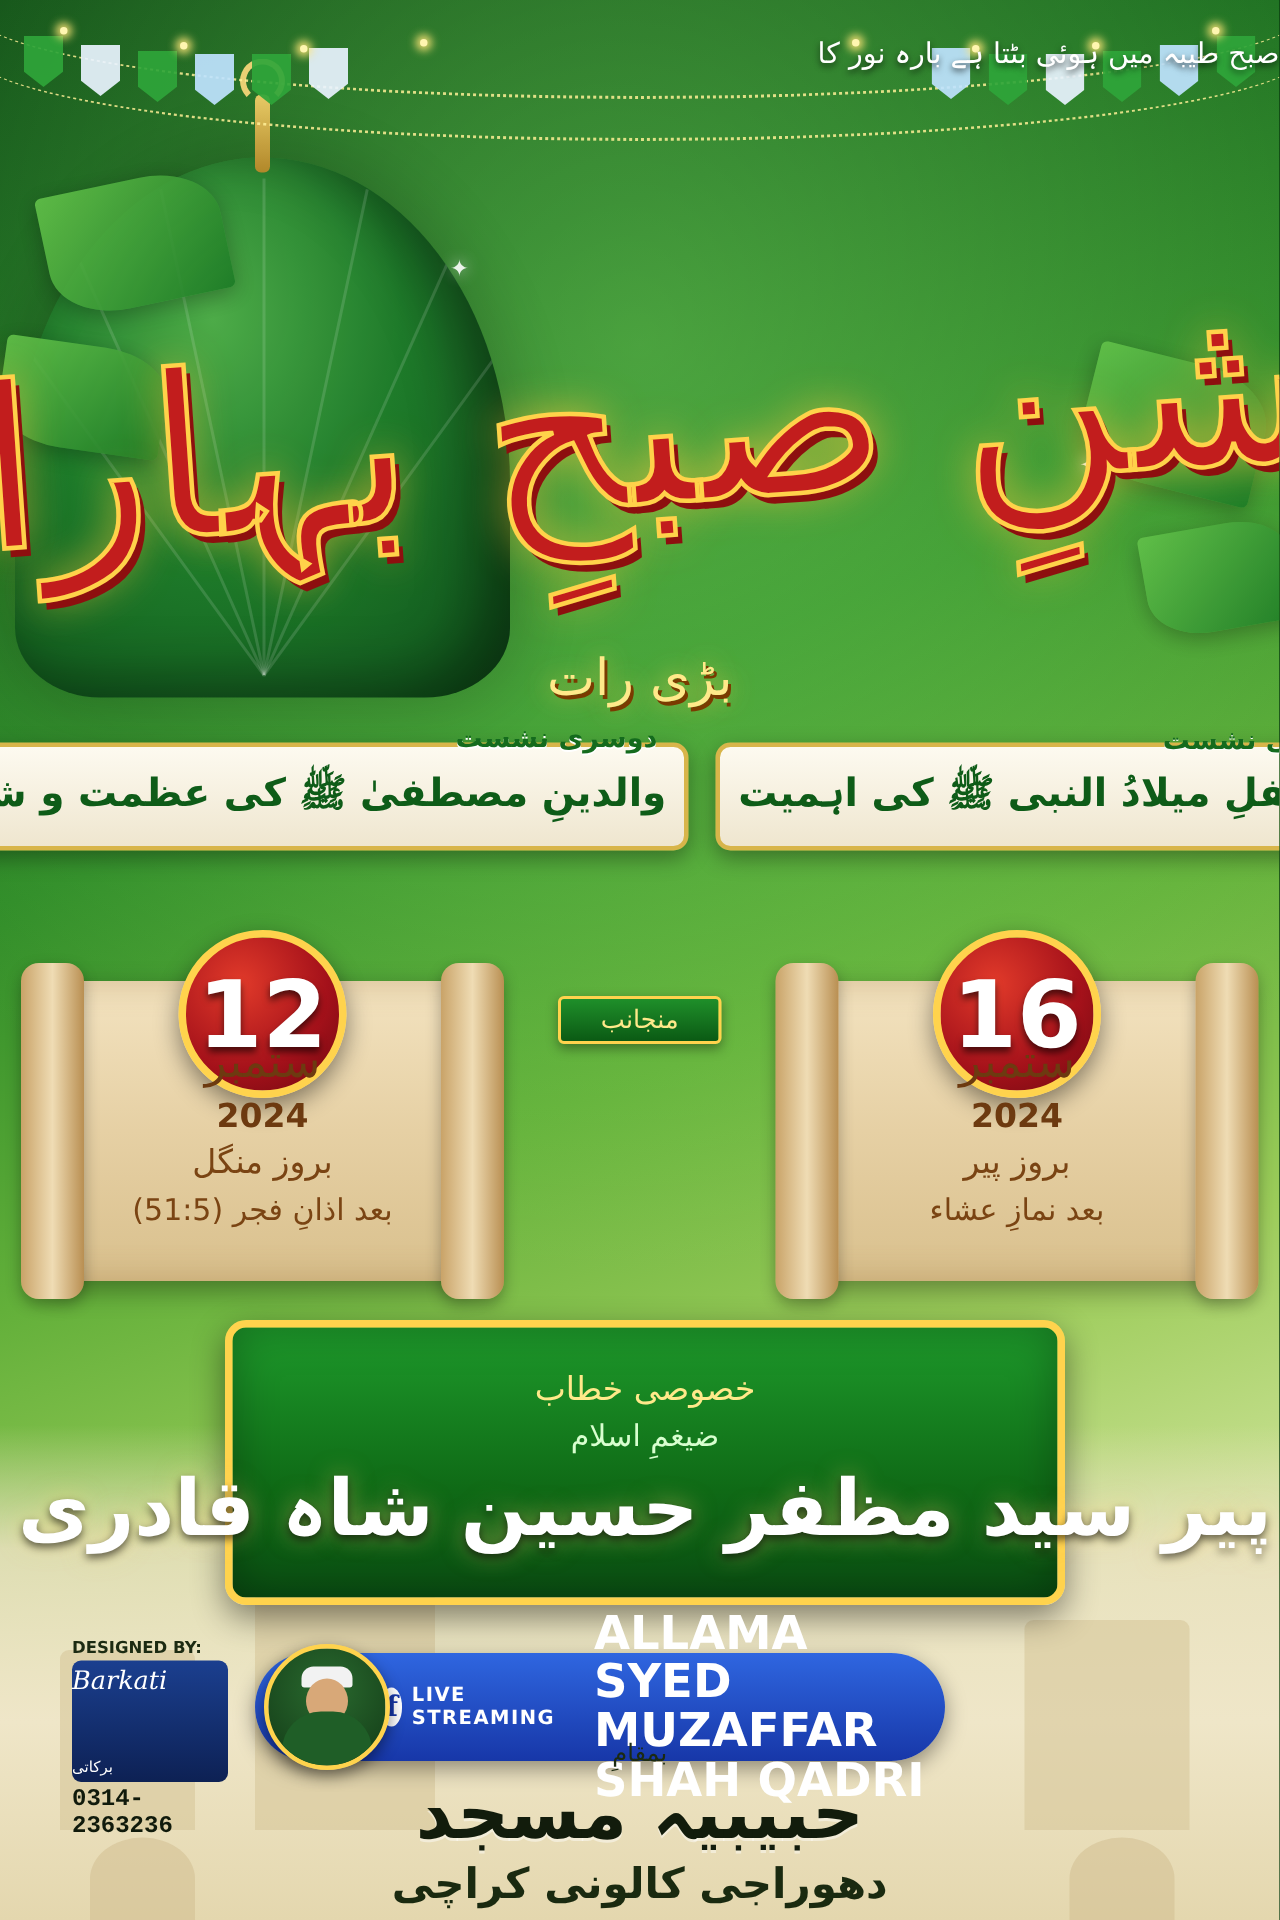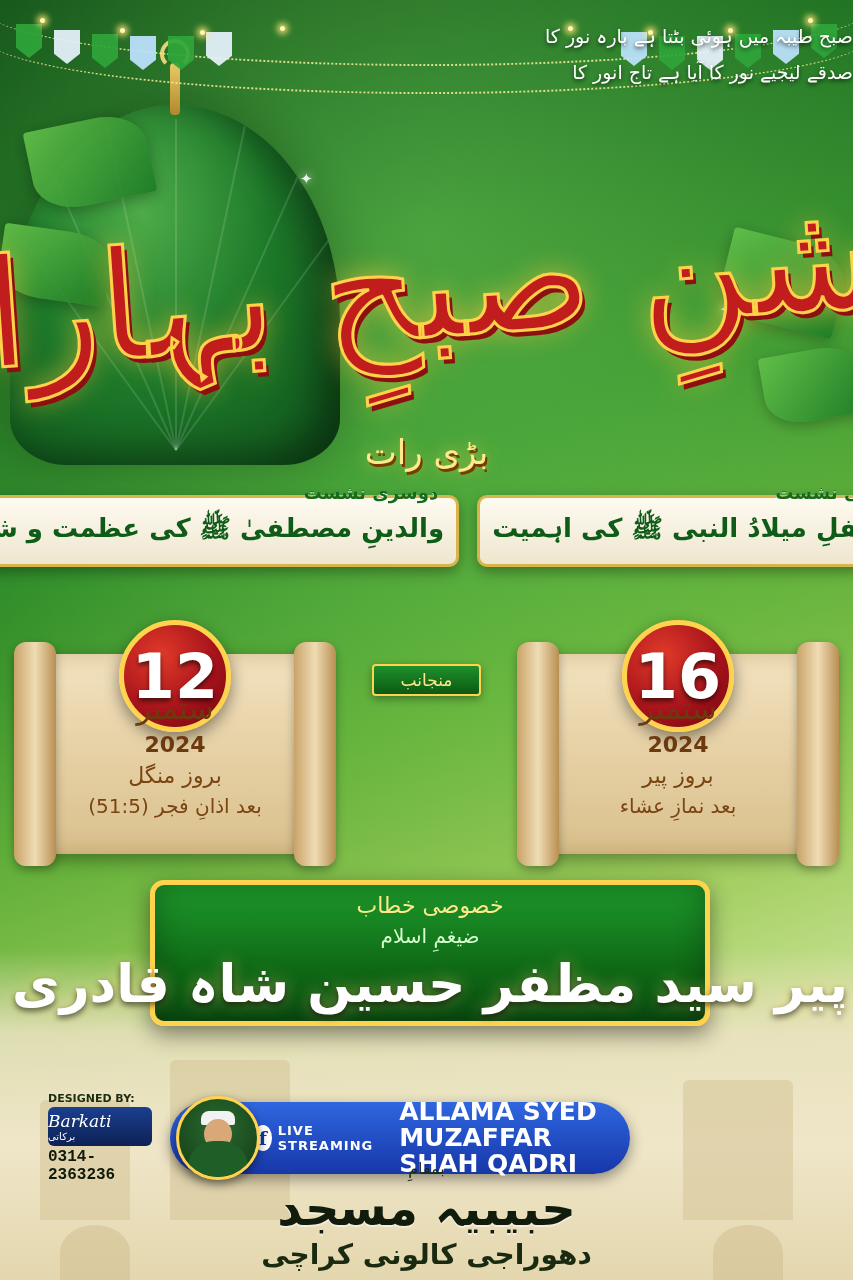--- a/index.html
+++ b/index.html
@@ -181,21 +181,21 @@
     display:inline-block; background:linear-gradient(180deg,#1f8f2a,#0b5a14);
     color:#ffe98a; font-size:17px; padding:4px 27px; border-radius:4px;
     border:2px solid #ffd34d; box-shadow:0 3px 8px rgba(0,0,0,.35);
   }
   .mid-tag .mid-text {
     margin-top:14px; font-size:26px; color:#0e4d14; font-weight:bold;
     text-shadow:0 1px 0 rgba(255,255,255,.5); line-height:1.5;
   }
   
   .speaker-panel {
-    position:absolute; top:880px; left:150px; width:560px; height:146px; z-index:9;
+    position:absolute; top:880px; left:150px; width:560px; height:190px; z-index:9;
     background:linear-gradient(180deg,#1e9a2b 0%, #0f6a16 60%, #0a4e12 100%);
     border:5px solid #ffd34d;
     border-radius:14px;
     box-shadow:0 8px 22px rgba(0,0,0,.45), inset 0 0 30px rgba(0,0,0,.3);
     display:flex; flex-direction:column; align-items:center; justify-content:center; gap:6px;text-align:center;
   }
   .speaker-panel .sp-top { font-size:22px; color:#ffe98a; }
   .speaker-panel .sp-role { font-size:20px; color:#d8ffcf; }
   .speaker-panel .sp-name {
     font-size:52px; color:#ffffff; font-weight:bold;
@@ -204,39 +204,39 @@
   
   .designer {
     position:absolute; left:48px; top:1092px; width:104px; z-index:10; text-align:left;
   }
   .designer .d-title { font-size:11px; font-weight:bold; color:#1c2b12; }
   .designer .d-logo {
     margin-top:2px; background:linear-gradient(180deg,#1b3f8f,#0d2154);
     border-radius:6px; padding:4px 0; color:#fff;
   }
   .designer .d-logo .b1 { font-family:"DejaVu Serif","Liberation Serif",serif; font-size:17px; font-style:italic; }
-  .designer .d-logo .b2 { font-size:10px; }
+  .designer .d-logo .b2 { font-size:10px;margin-top:42px; }
   .designer .d-phone {
     margin-top:2px; font-size:16px; font-weight:bold; color:#101a0b;font-family:Liberation Mono, monospace;
   }
   
   .livebar {
     position:absolute; left:170px; top:1102px; width:460px; height:72px; z-index:10;
     background:linear-gradient(180deg,#2f66e0,#1737a8);
     border-radius:36px;
     box-shadow:0 5px 14px rgba(0,0,0,.4);
     display:flex; align-items:center; padding-left:84px;
   }
   .livebar .fb {
     width:26px; height:26px; border-radius:50%; background:#fff; color:#1737a8;
     display:flex; align-items:center; justify-content:center; font-weight:bold;
     font-family:"DejaVu Serif","Liberation Serif",serif; font-size:19px; margin-right:6px;
   }
   .livebar .livetxt { color:#fff; font-size:13px; font-weight:bold; letter-spacing:1px; margin-right:26px; }
-  .livebar .names { color:#fff; font-size:25px; font-weight:bold; line-height:1.05; }
+  .livebar .names { color:#fff; font-size:31px; font-weight:bold; line-height:1.05; }
   .avatar {
     position:absolute; left:176px; top:1096px; width:84px; height:84px; z-index:11;
     border-radius:50%; border:3px solid #ffd34d; overflow:hidden;
     background:radial-gradient(circle at 50% 35%, #2a6a2f, #123a16);
     box-shadow:0 4px 10px rgba(0,0,0,.45);
   }
   .avatar .head { position:absolute; left:50%; top:20px; transform:translateX(-50%);
     width:28px; height:30px; border-radius:50%; background:#d8a878; }
   .avatar .cap  { position:absolute; left:50%; top:12px; transform:translateX(-50%);
     width:34px; height:14px; border-radius:8px 8px 2px 2px; background:#f2f2f2; }
@@ -301,21 +301,20 @@
     <div class="bulb" style="left:200px; top:30px;"></div>
     <div class="bulb" style="left:280px; top:26px;"></div>
     <div class="bulb" style="right:40px;  top:18px;"></div>
     <div class="bulb" style="right:120px; top:28px;"></div>
     <div class="bulb" style="right:200px; top:30px;"></div>
     <div class="bulb" style="right:280px; top:26px;"></div>
   </div>
 
   <div class="couplet ur">
     <div>صبح طیبہ میں ہوئی بٹتا ہے بارہ نور کا</div>
-    <div>صدقے لیجیے نور کا آیا ہے تاج انور کا</div>
   </div>
 
   <div class="title-wrap">
     <div class="title-main ur">جشنِ صبحِ بہاراں</div>
   </div>
   <div class="title-sub ur">بڑی رات</div>
 
   <div class="sessions">
     <div class="session">
       <div class="s-label ur">پہلی نشست</div>

